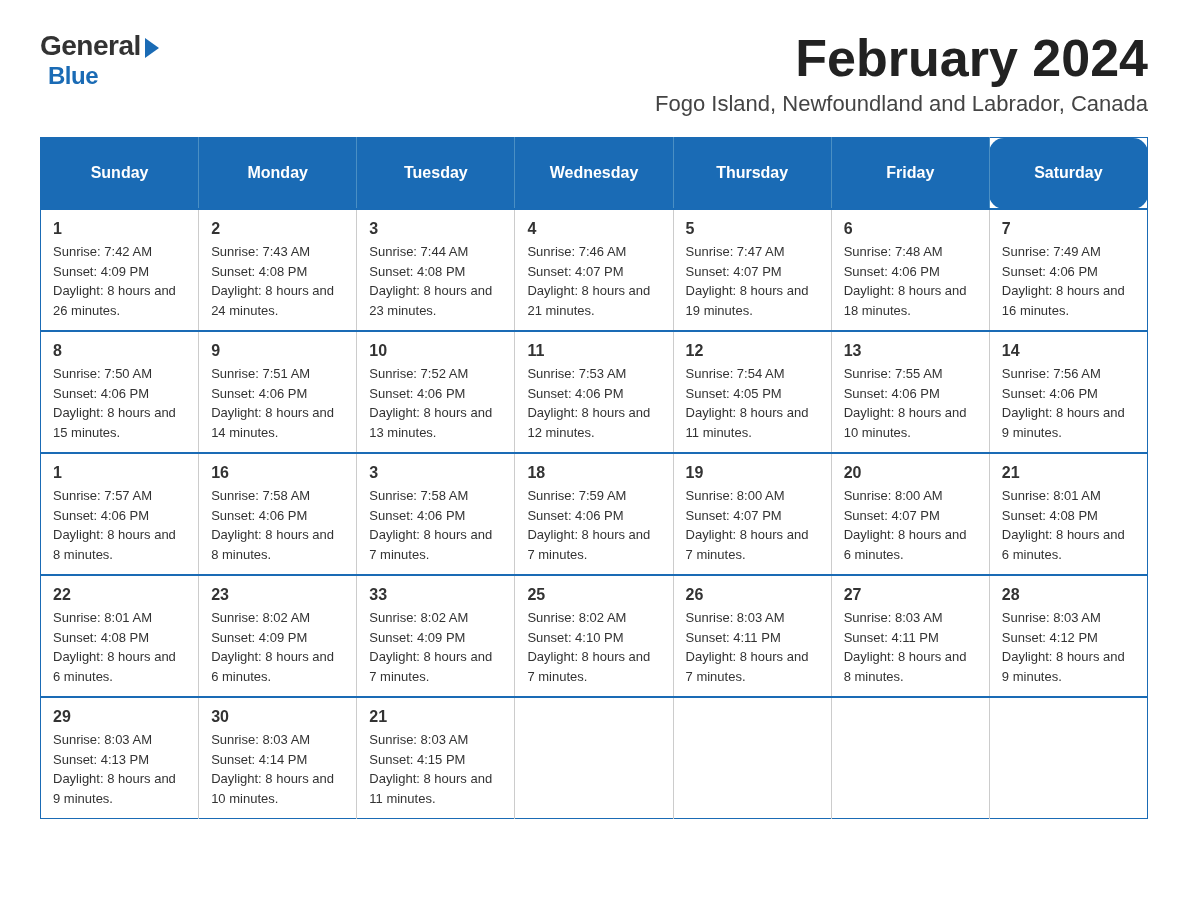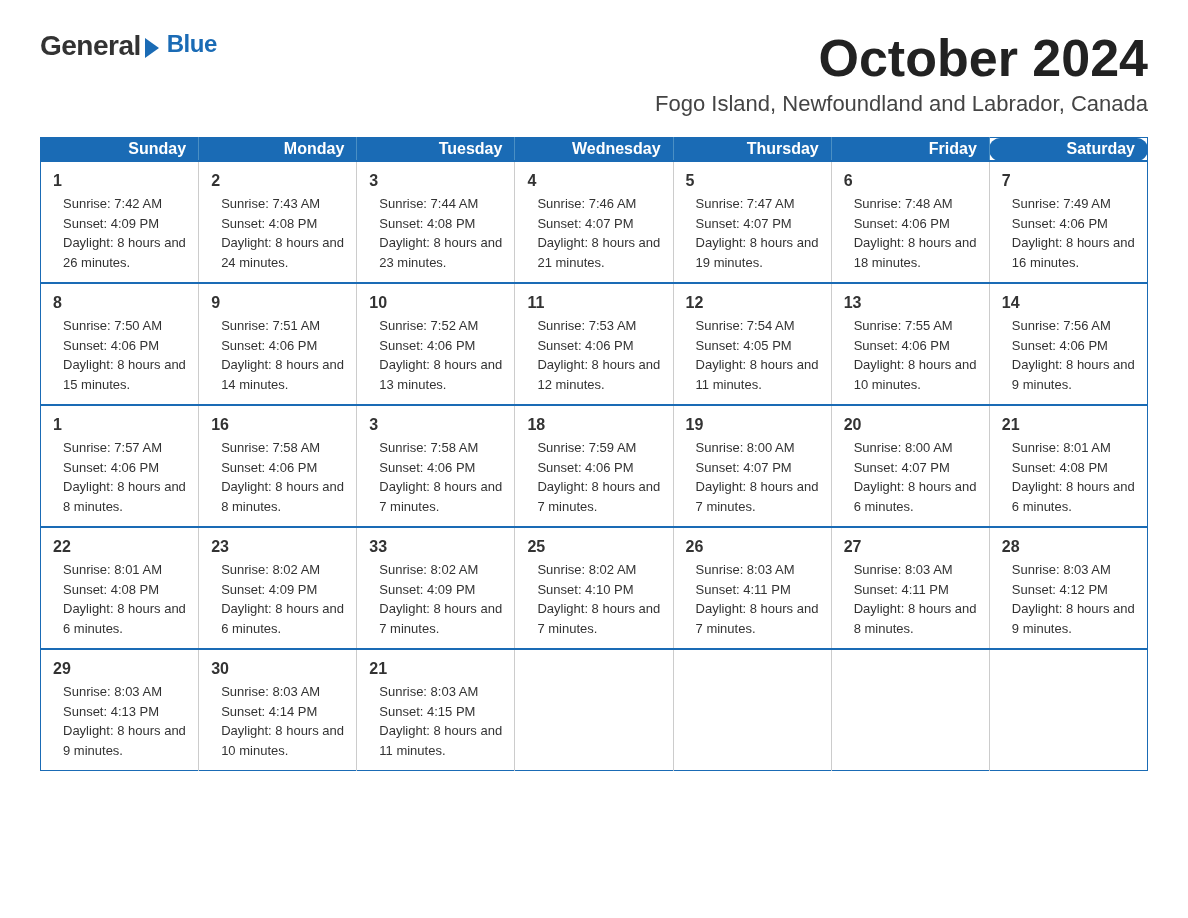--- a/index.html
+++ b/index.html
@@ -11,21 +11,21 @@
       min-height: 918px;
     }
     .header {
       display: flex;
       justify-content: space-between;
       align-items: flex-start;
       margin-bottom: 20px;
     }
     .logo {
       display: flex;
-      flex-direction: row;
+      flex-direction: column;
       align-items: flex-start;
     }
     .logo-top {
       display: flex;
       align-items: center;
     }
     .logo-general {
       font-size: 28px;
       font-weight: bold;
       color: #333;
@@ -66,22 +66,22 @@
       border-collapse: collapse;
       border: 1px solid #1a6bb5;
     }
     .calendar thead tr {
       background-color: #1a6bb5;
     }
     .calendar thead th {
       color: #fff;
       font-size: 16px;
       font-weight: bold;
-      padding: 2px 12px;
-      text-align: right;
+      padding: 26px 12px;
+      text-align: center;
       border-right: 1px solid #4a8fc4;
     }
     .calendar thead th:last-child {
       border-right: none;
       border-radius: 15px;
     }
     .calendar tbody tr {
       border-top: 2px solid #1a6bb5;
     }
     .calendar tbody td {
@@ -100,38 +100,37 @@
     .day-num {
       font-size: 16px;
       font-weight: bold;
       margin-bottom: 4px;
       display: block;
     }
     .day-info {
       font-size: 13px;
       line-height: 1.5;
       color: #333;
-      margin-left: 10px;
     }
   </style>
 </head>
 <body>
 
 <div class="header">
   <div class="logo">
     <div class="logo-top">
       <span class="logo-general">General</span>
       <div class="logo-arrow"></div>
     </div>
     <div style="display:flex; align-items:center; margin-left: 4px;">
       <span class="logo-blue">Blue</span>
     </div>
   </div>
   <div class="title-section">
-    <div class="month-title">October 2024</div>
+    <div class="month-title">February 2024</div>
     <div class="location-title">Fogo Island, Newfoundland and Labrador, Canada</div>
   </div>
 </div>
 
 <table class="calendar">
   <thead>
     <tr>
     <th>Sunday</th>
         <th>Monday</th>
         <th>Tuesday</th>

